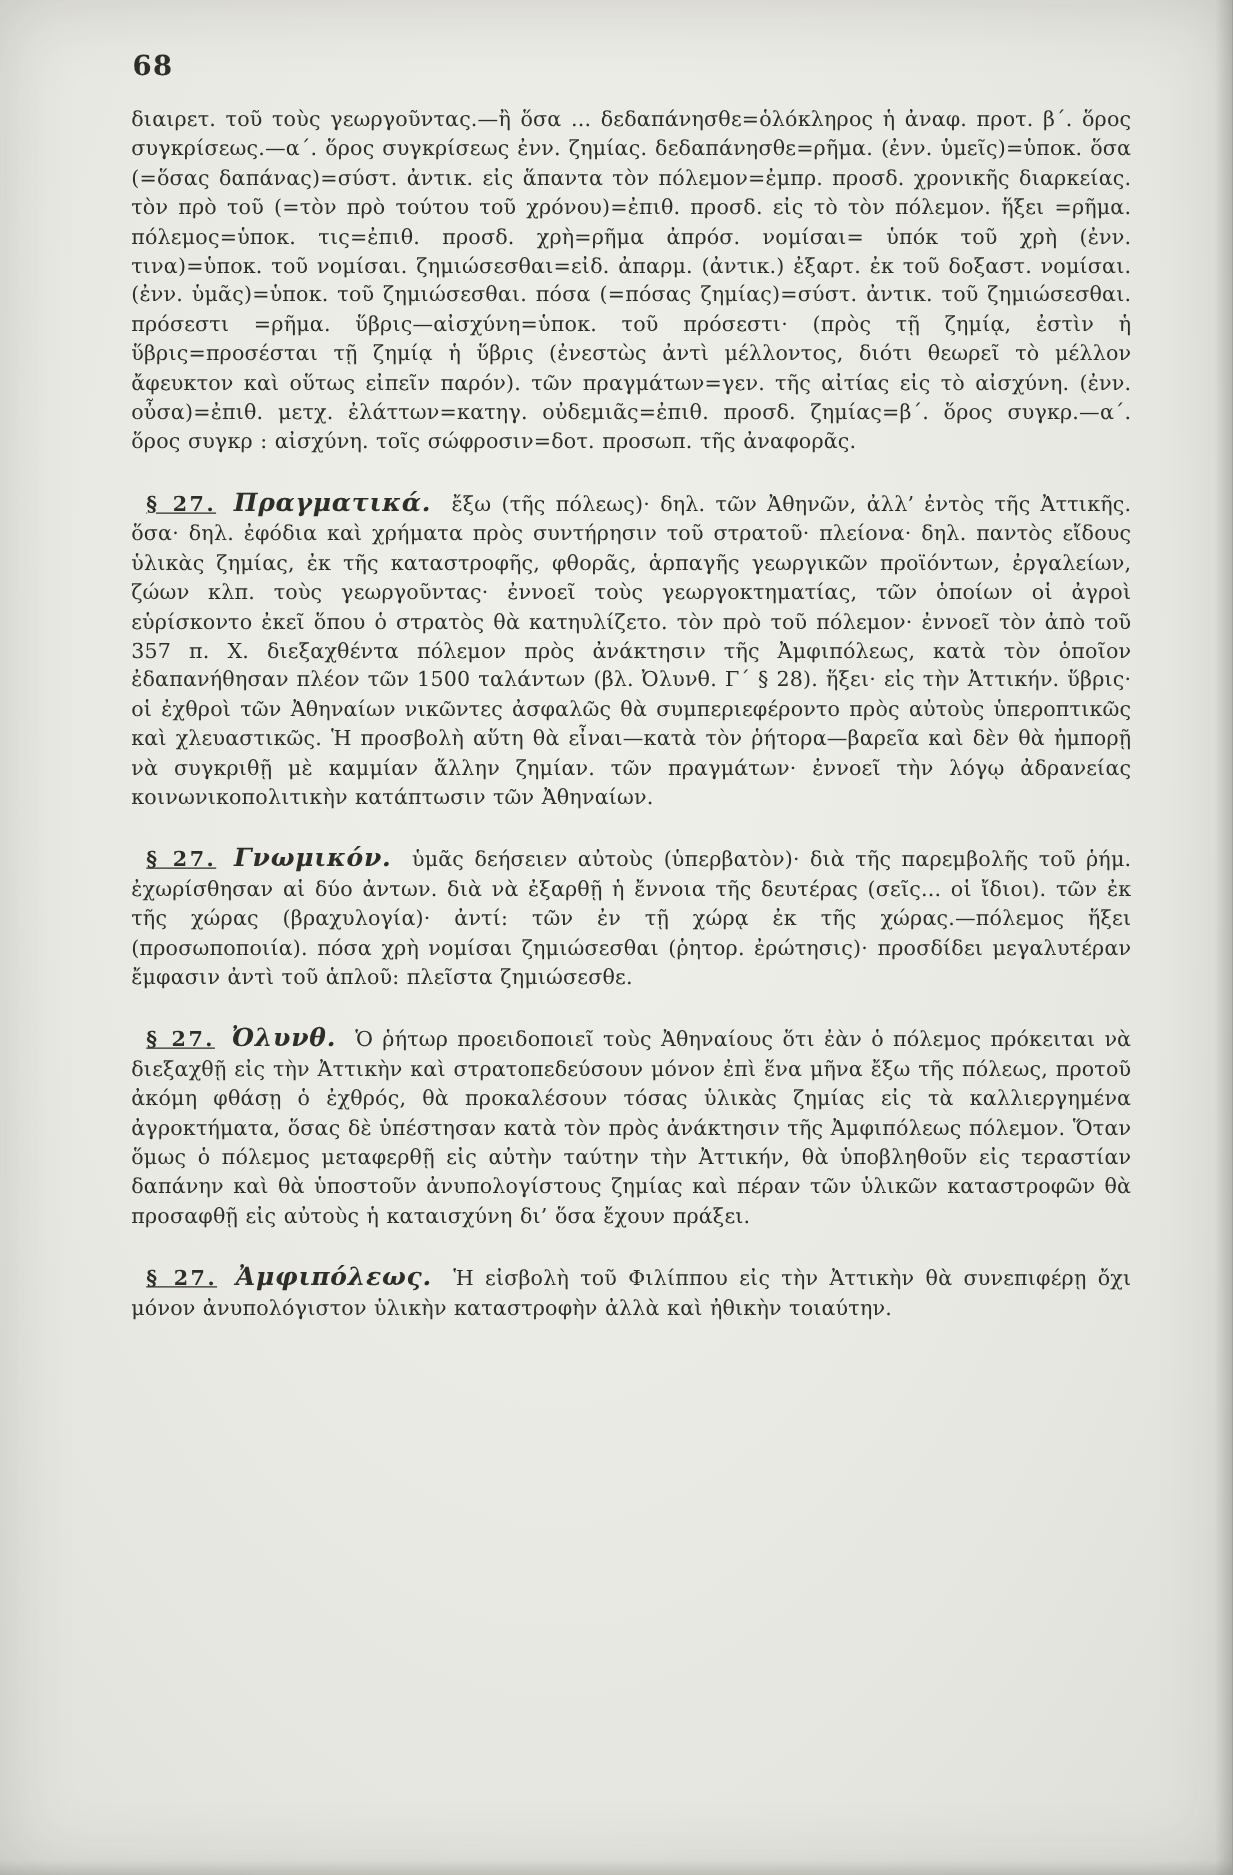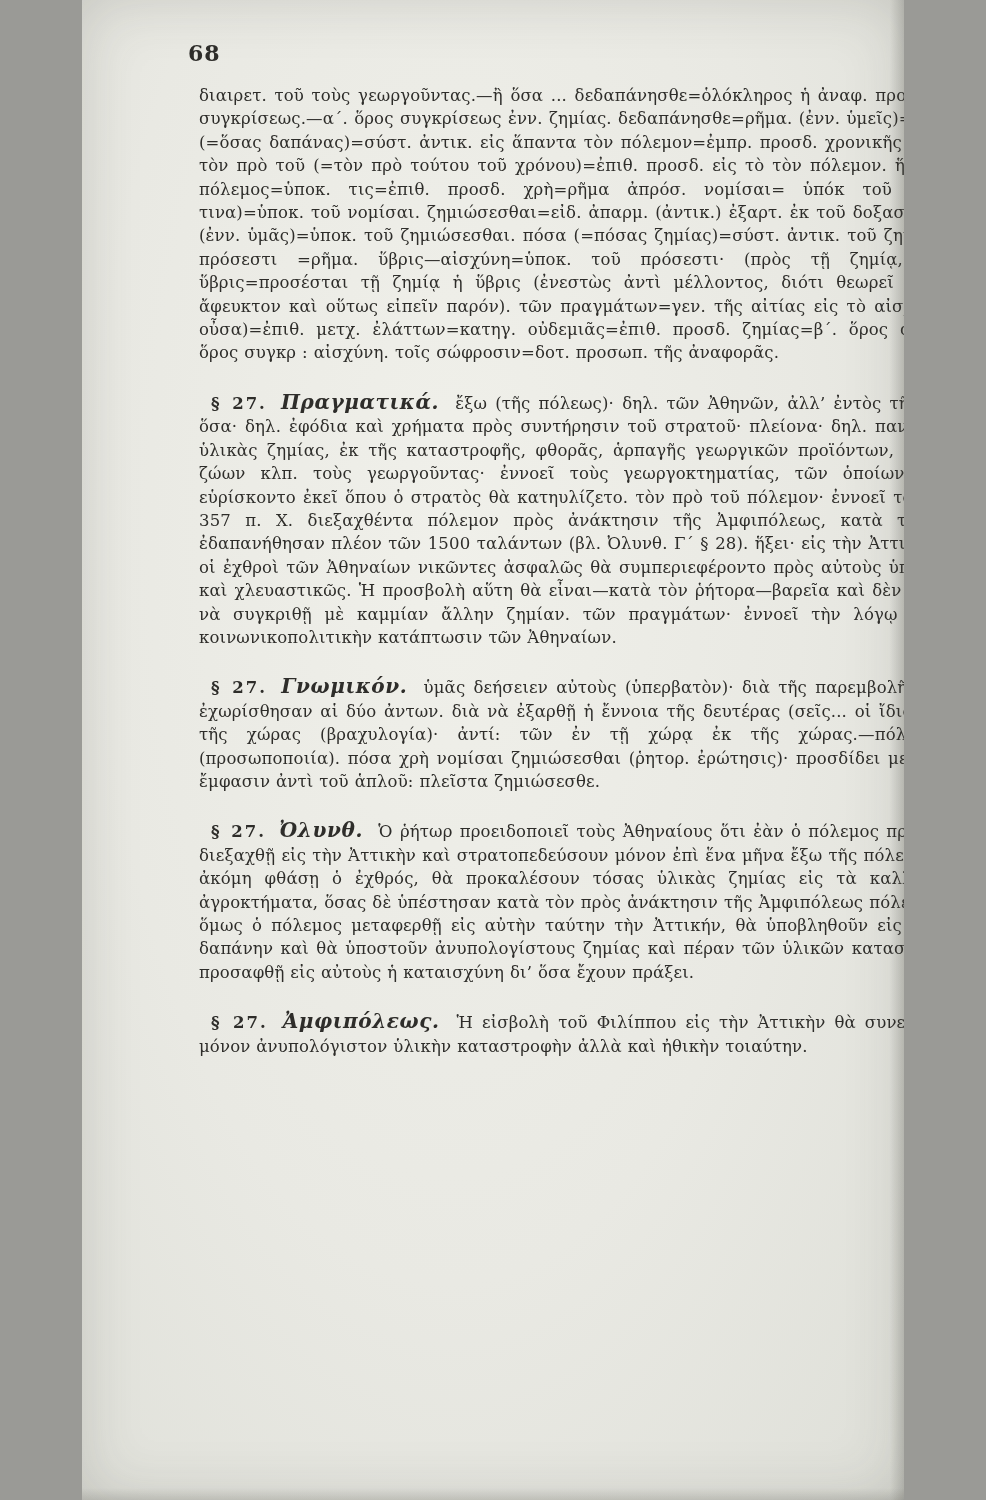--- a/index.html
+++ b/index.html
@@ -2,21 +2,21 @@
 <html lang="el"><head>
 <meta charset="utf-8">
 <style>
   html, body {
     margin: 0;
     padding: 0;
     background: #9a9a96;
   }
   .sheet {
     position: relative;
-    width: 822px;
+    width: 986px;
     height: 1500px;
     margin: 0 auto;
     background:
       radial-gradient(ellipse at 45% 35%, #f0f0ea 0%, #e9e9e3 55%, #dedfd8 100%);
     box-shadow: inset 0 0 60px rgba(60,60,55,0.18);
     overflow: hidden;
     color: #2e2d2a;
     font-family: "DejaVu Serif", "Liberation Serif", serif;
   }
   .page-number {
@@ -25,41 +25,41 @@
     left: 106px;
     font-size: 22px;
     font-weight: bold;
     letter-spacing: 1px;
   }
   .text-block {
     position: absolute;
     top: 84px;
     left: 105px;
     width: 800px;
-    margin-left: 12px;
   }
   .para {
     margin: 0;
     font-size: 16.5px;
     line-height: 23.4px;
     text-align: justify;
     letter-spacing: 0.15px;
     word-spacing: 0.5px;
   }
   .para.analysis {
     margin-bottom: 0;
   }
   .para.section {
     margin-top: 26px;
     text-indent: 12px;
   }
   .section-marker {
     font-weight: bold;
     letter-spacing: 2px;
     padding-right: 6px;
+    text-decoration: underline;
   }
   .section-heading {
     font-weight: bold;
     font-style: italic;
     font-size: 20px;
     letter-spacing: 0.6px;
     padding-right: 8px;
   }
   .section-body {
   }

